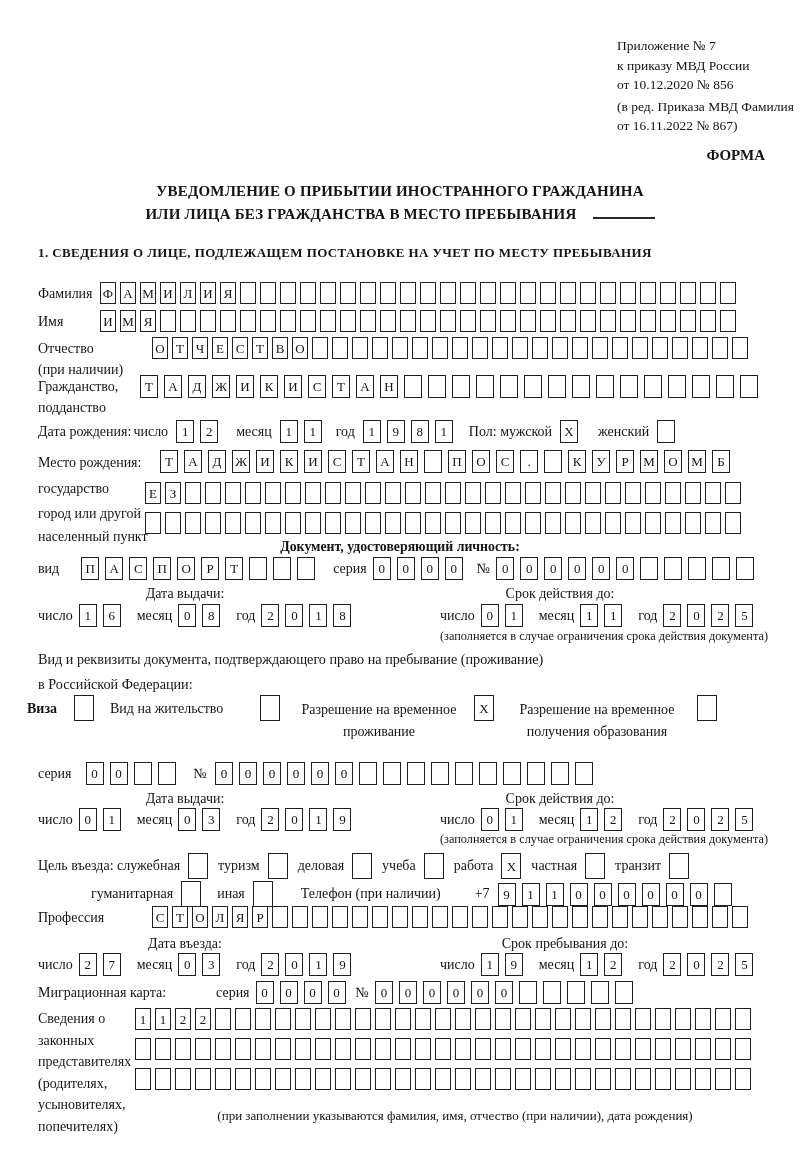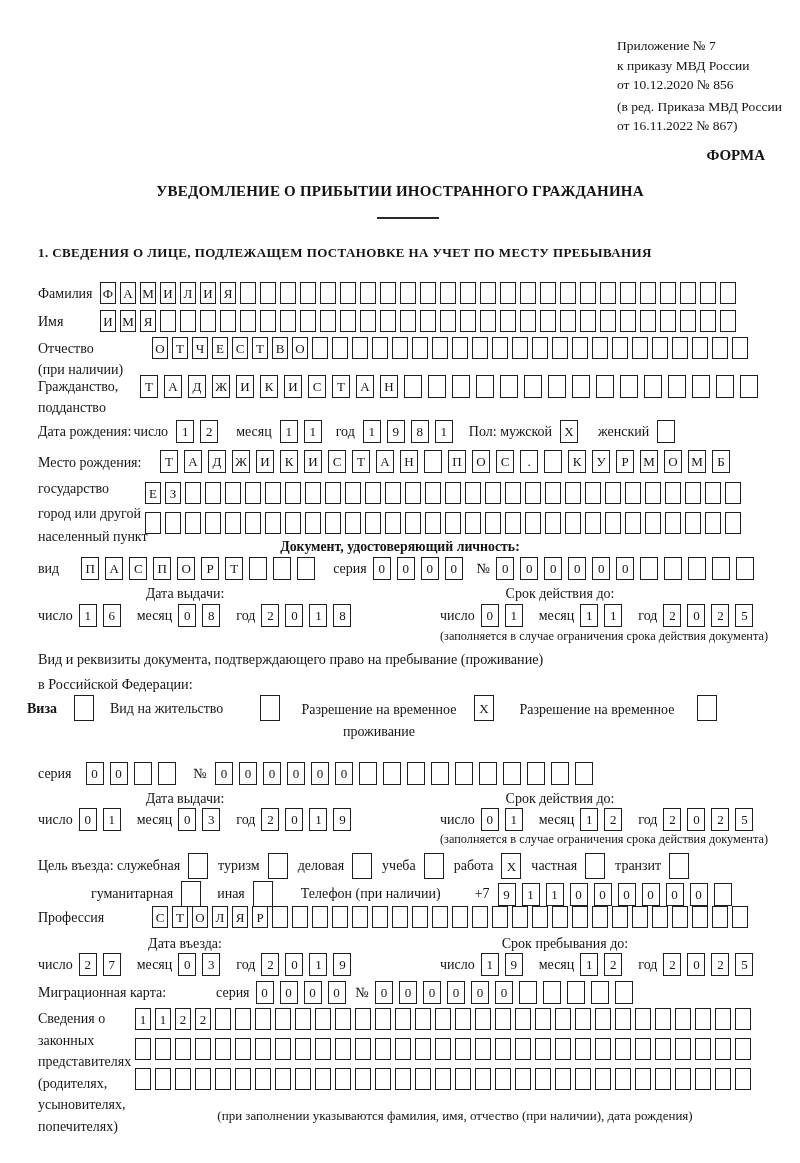--- a/index.html
+++ b/index.html
@@ -42,29 +42,29 @@
   .note { font-size:12.3px; }
   .lblcol { font-size:14px; line-height:21.5px; }
 </style>
 </head>
 <body>
 
 <div class="abs head-block" style="left:617px; top:36px;">
   <div>Приложение № 7</div>
   <div>к приказу МВД России</div>
   <div>от 10.12.2020 № 856</div>
-  <div style="margin-top:2px">(в ред. Приказа МВД России</div>
+  <div style="margin-top:2px">(в ред. Приказа МВД Фамилия</div>
   <div>от 16.11.2022 № 867)</div>
 </div>
 
 <div class="abs b rt" style="left:565px; top:147px; width:200px; font-size:15px;">ФОРМА</div>
 
 <div class="abs ctr title" style="left:0; top:180px; width:800px;">
   <div>УВЕДОМЛЕНИЕ О ПРИБЫТИИ ИНОСТРАННОГО ГРАЖДАНИНА</div>
-  <div><span class="uline"></span></div>
+  <div><span>ИЛИ ЛИЦА БЕЗ ГРАЖДАНСТВА В МЕСТО ПРЕБЫВАНИЯ</span><span class="uline"></span></div>
 </div>
 
 <div class="abs sect" style="left:38px; top:245px;">1. СВЕДЕНИЯ О ЛИЦЕ, ПОДЛЕЖАЩЕМ ПОСТАНОВКЕ НА УЧЕТ ПО МЕСТУ ПРЕБЫВАНИЯ</div>
 
 <div class="abs lbl" style="left:38px; top:286px;">Фамилия</div>
 <div class="abs cellrow" style="left:100px; top:282px;">
     <div class="cell">Ф</div>
     <div class="cell">А</div>
     <div class="cell">М</div>
     <div class="cell">И</div>
@@ -423,20 +423,21 @@
 <div class="abs ctr" style="left:293px; top:699px; width:172px; font-size:14px; line-height:22px;">
   <div>Разрешение на временное</div>
   <div>проживание</div>
 </div>
 <div class="abs cellrow cb" style="left:474px; top:695px;">
     <div class="cell">X</div>
   </div>
 
 <div class="abs ctr" style="left:508px; top:699px; width:178px; font-size:14px; line-height:22px;">
   <div>Разрешение на временное</div>
+  <div>получения образования</div>
 </div>
 <div class="abs cellrow cb" style="left:697px; top:695px;">
     <div class="cell"></div>
   </div>
 
 <div class="abs frow" style="left:38px; top:762px;">
   <span class="lbl" style="margin-right:14px;">серия</span>
   <span class="cellrow cw" style="margin-right:12px;">
       <div class="cell">0</div>
       <div class="cell">0</div>

